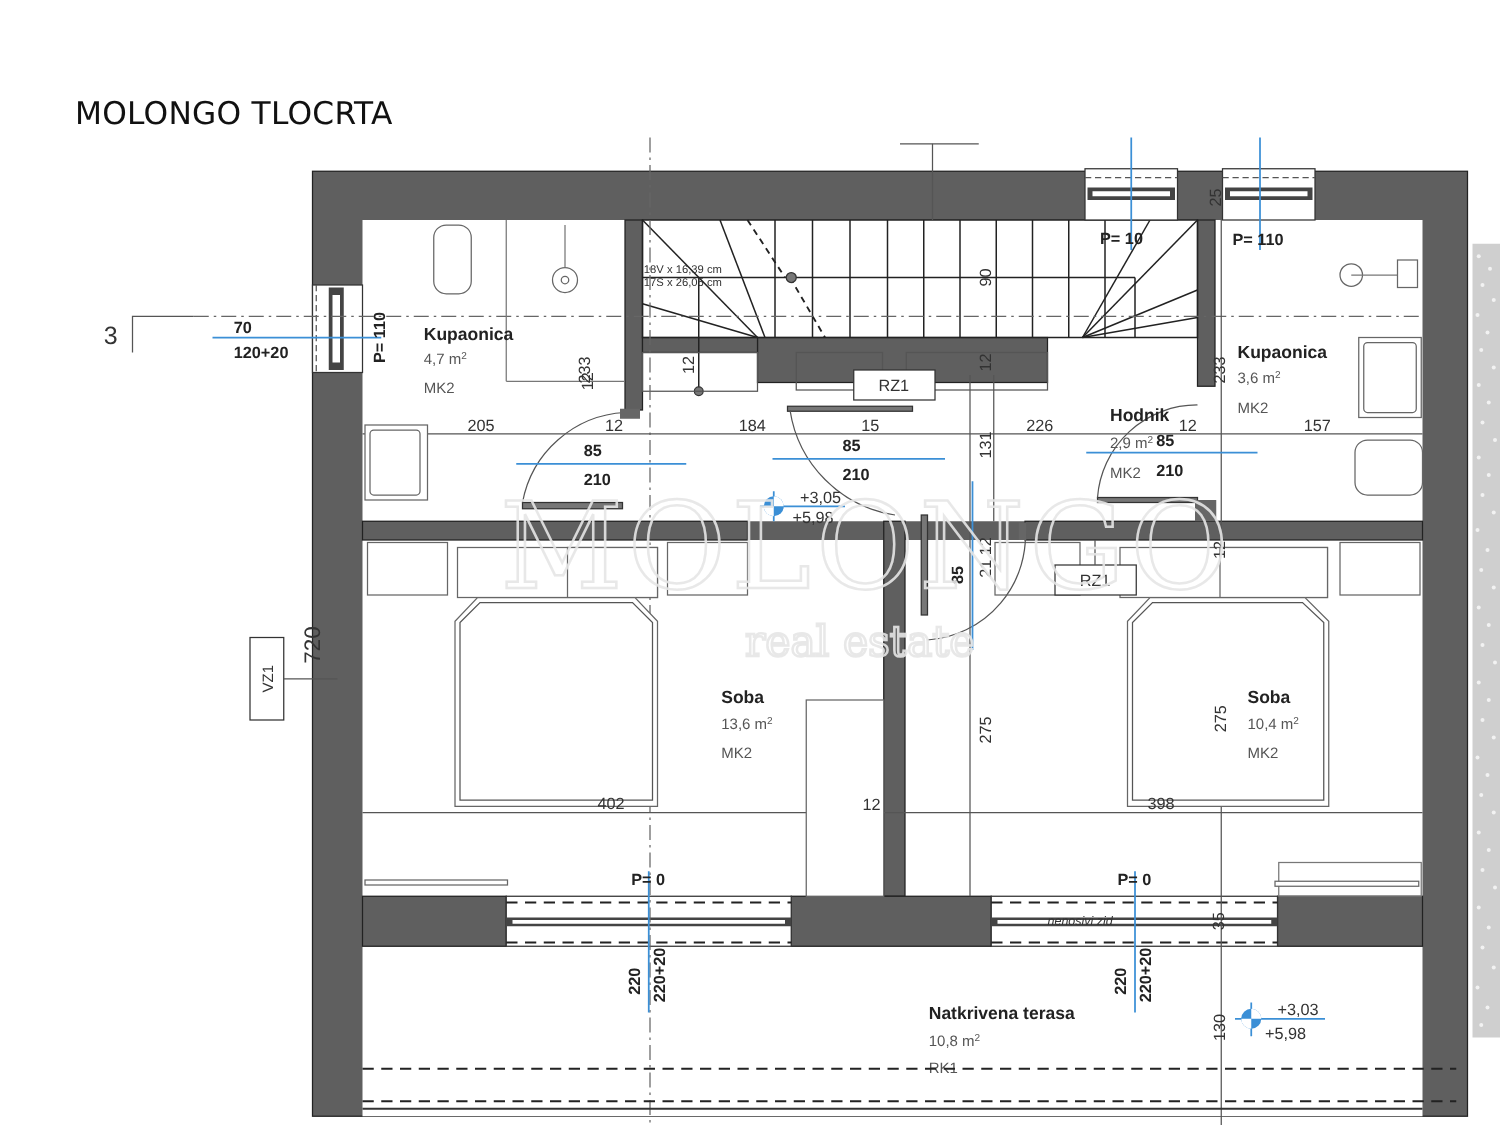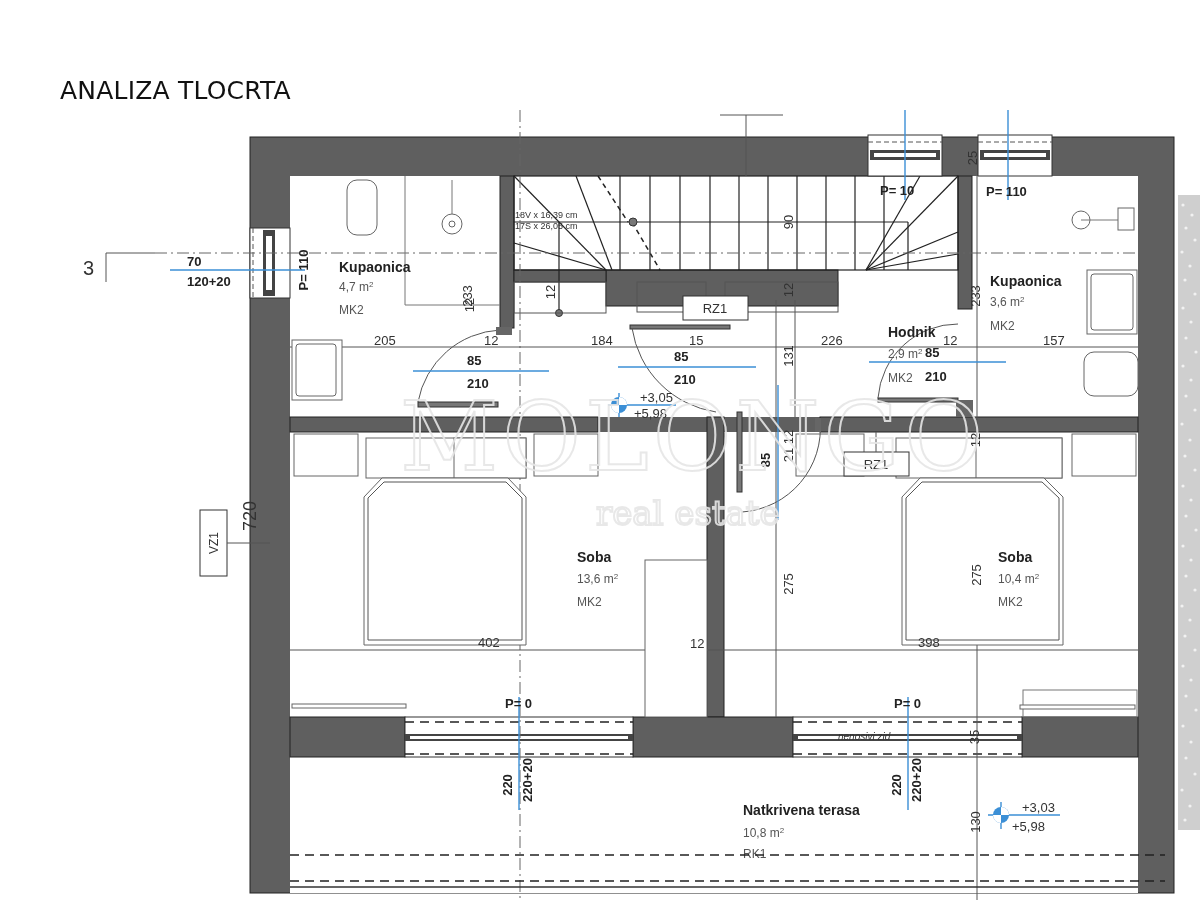--- a/index.html
+++ b/index.html
@@ -23,21 +23,21 @@
   .label-box { fill: #fff; stroke: #333; stroke-width: 1; }
   .elev { font-size: 13px; fill: #333; }
   .watermark { font-family: "DejaVu Serif", serif; fill: none; stroke: #e6e6e6; stroke-width: 2; }
   .stairs { stroke: #222; stroke-width: 1.2; fill: none; }
   .fixture { stroke: #666; stroke-width: 1; fill: #fff; }
   .gravel { fill: #cfcfcf; }
 </style>
 </head>
 <body>
 
-<div class="page-title">ANALIZA TLOCRTA</div>
+<div class="page-title">MOLONGO TLOCRTA</div>
 
 <svg id="plan" width="1200" height="900" viewBox="0 0 1200 900" xmlns="http://www.w3.org/2000/svg">
 
   <g>
     <rect class="gravel" x="1178" y="195" width="22" height="635"></rect>
     <g fill="#f2f2f2">
       <circle cx="1183" cy="205" r="1.6"></circle>
         <circle cx="1192" cy="215" r="1.6"></circle>
         <circle cx="1186" cy="228" r="1.6"></circle>
       <circle cx="1195" cy="240" r="1.6"></circle>

